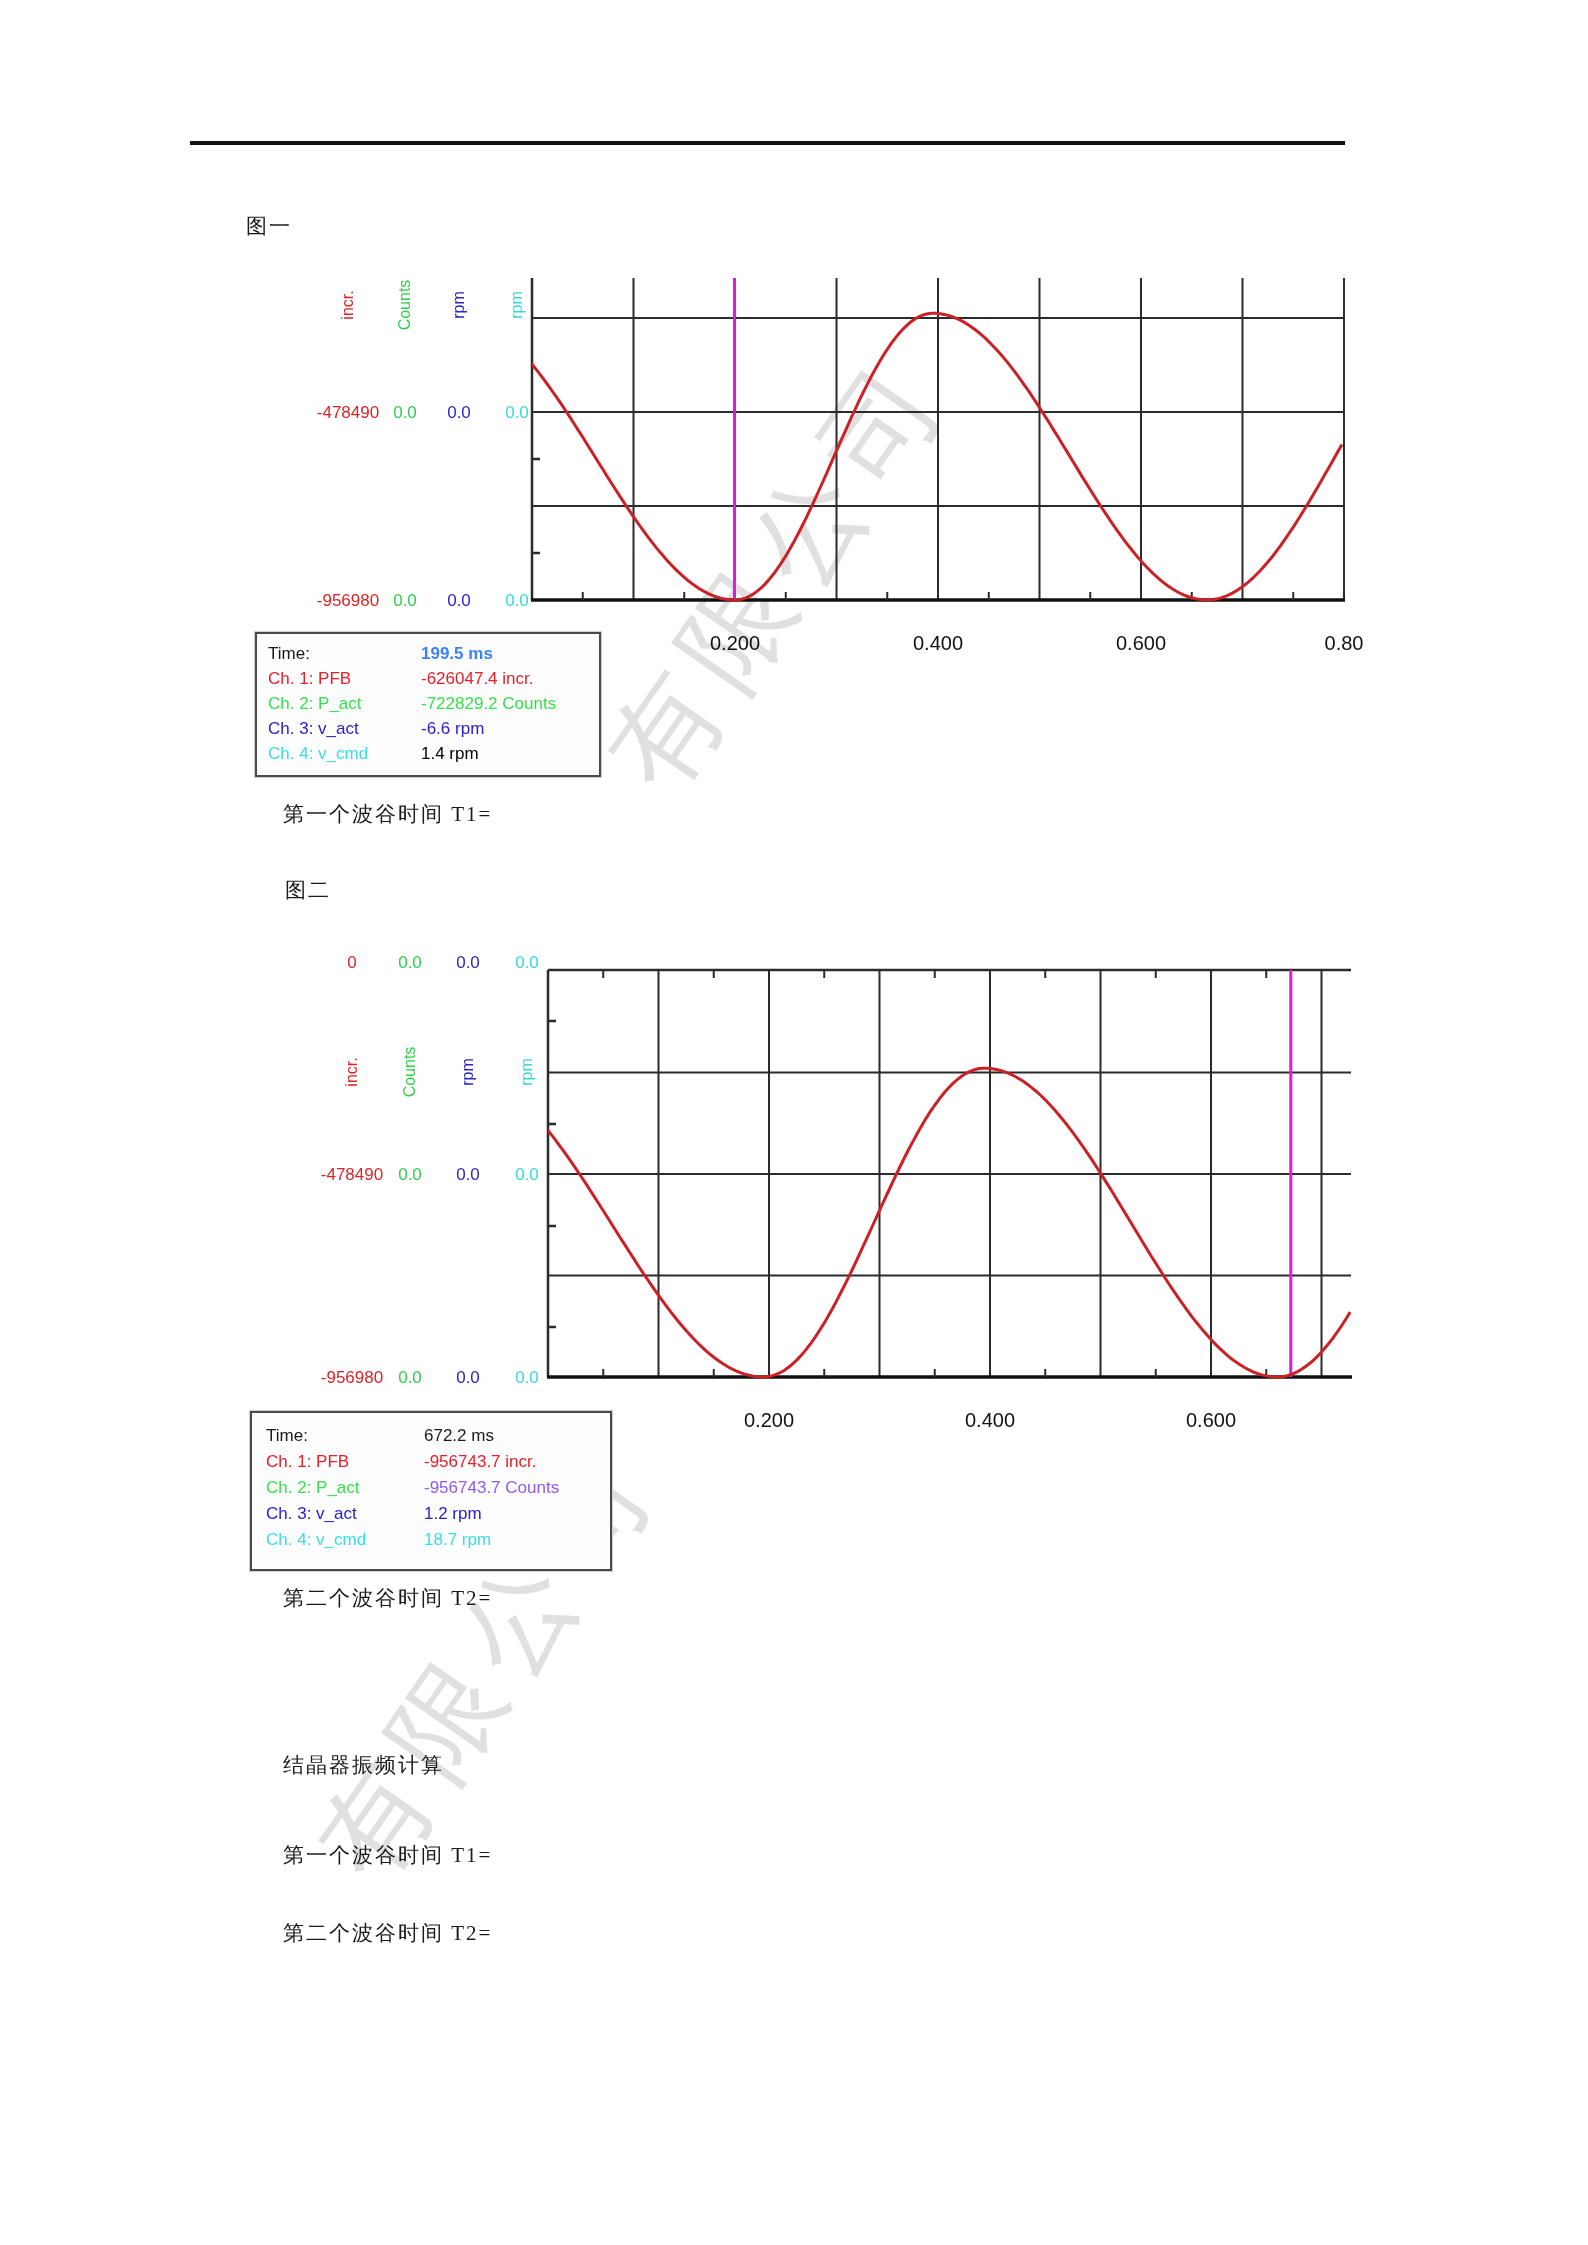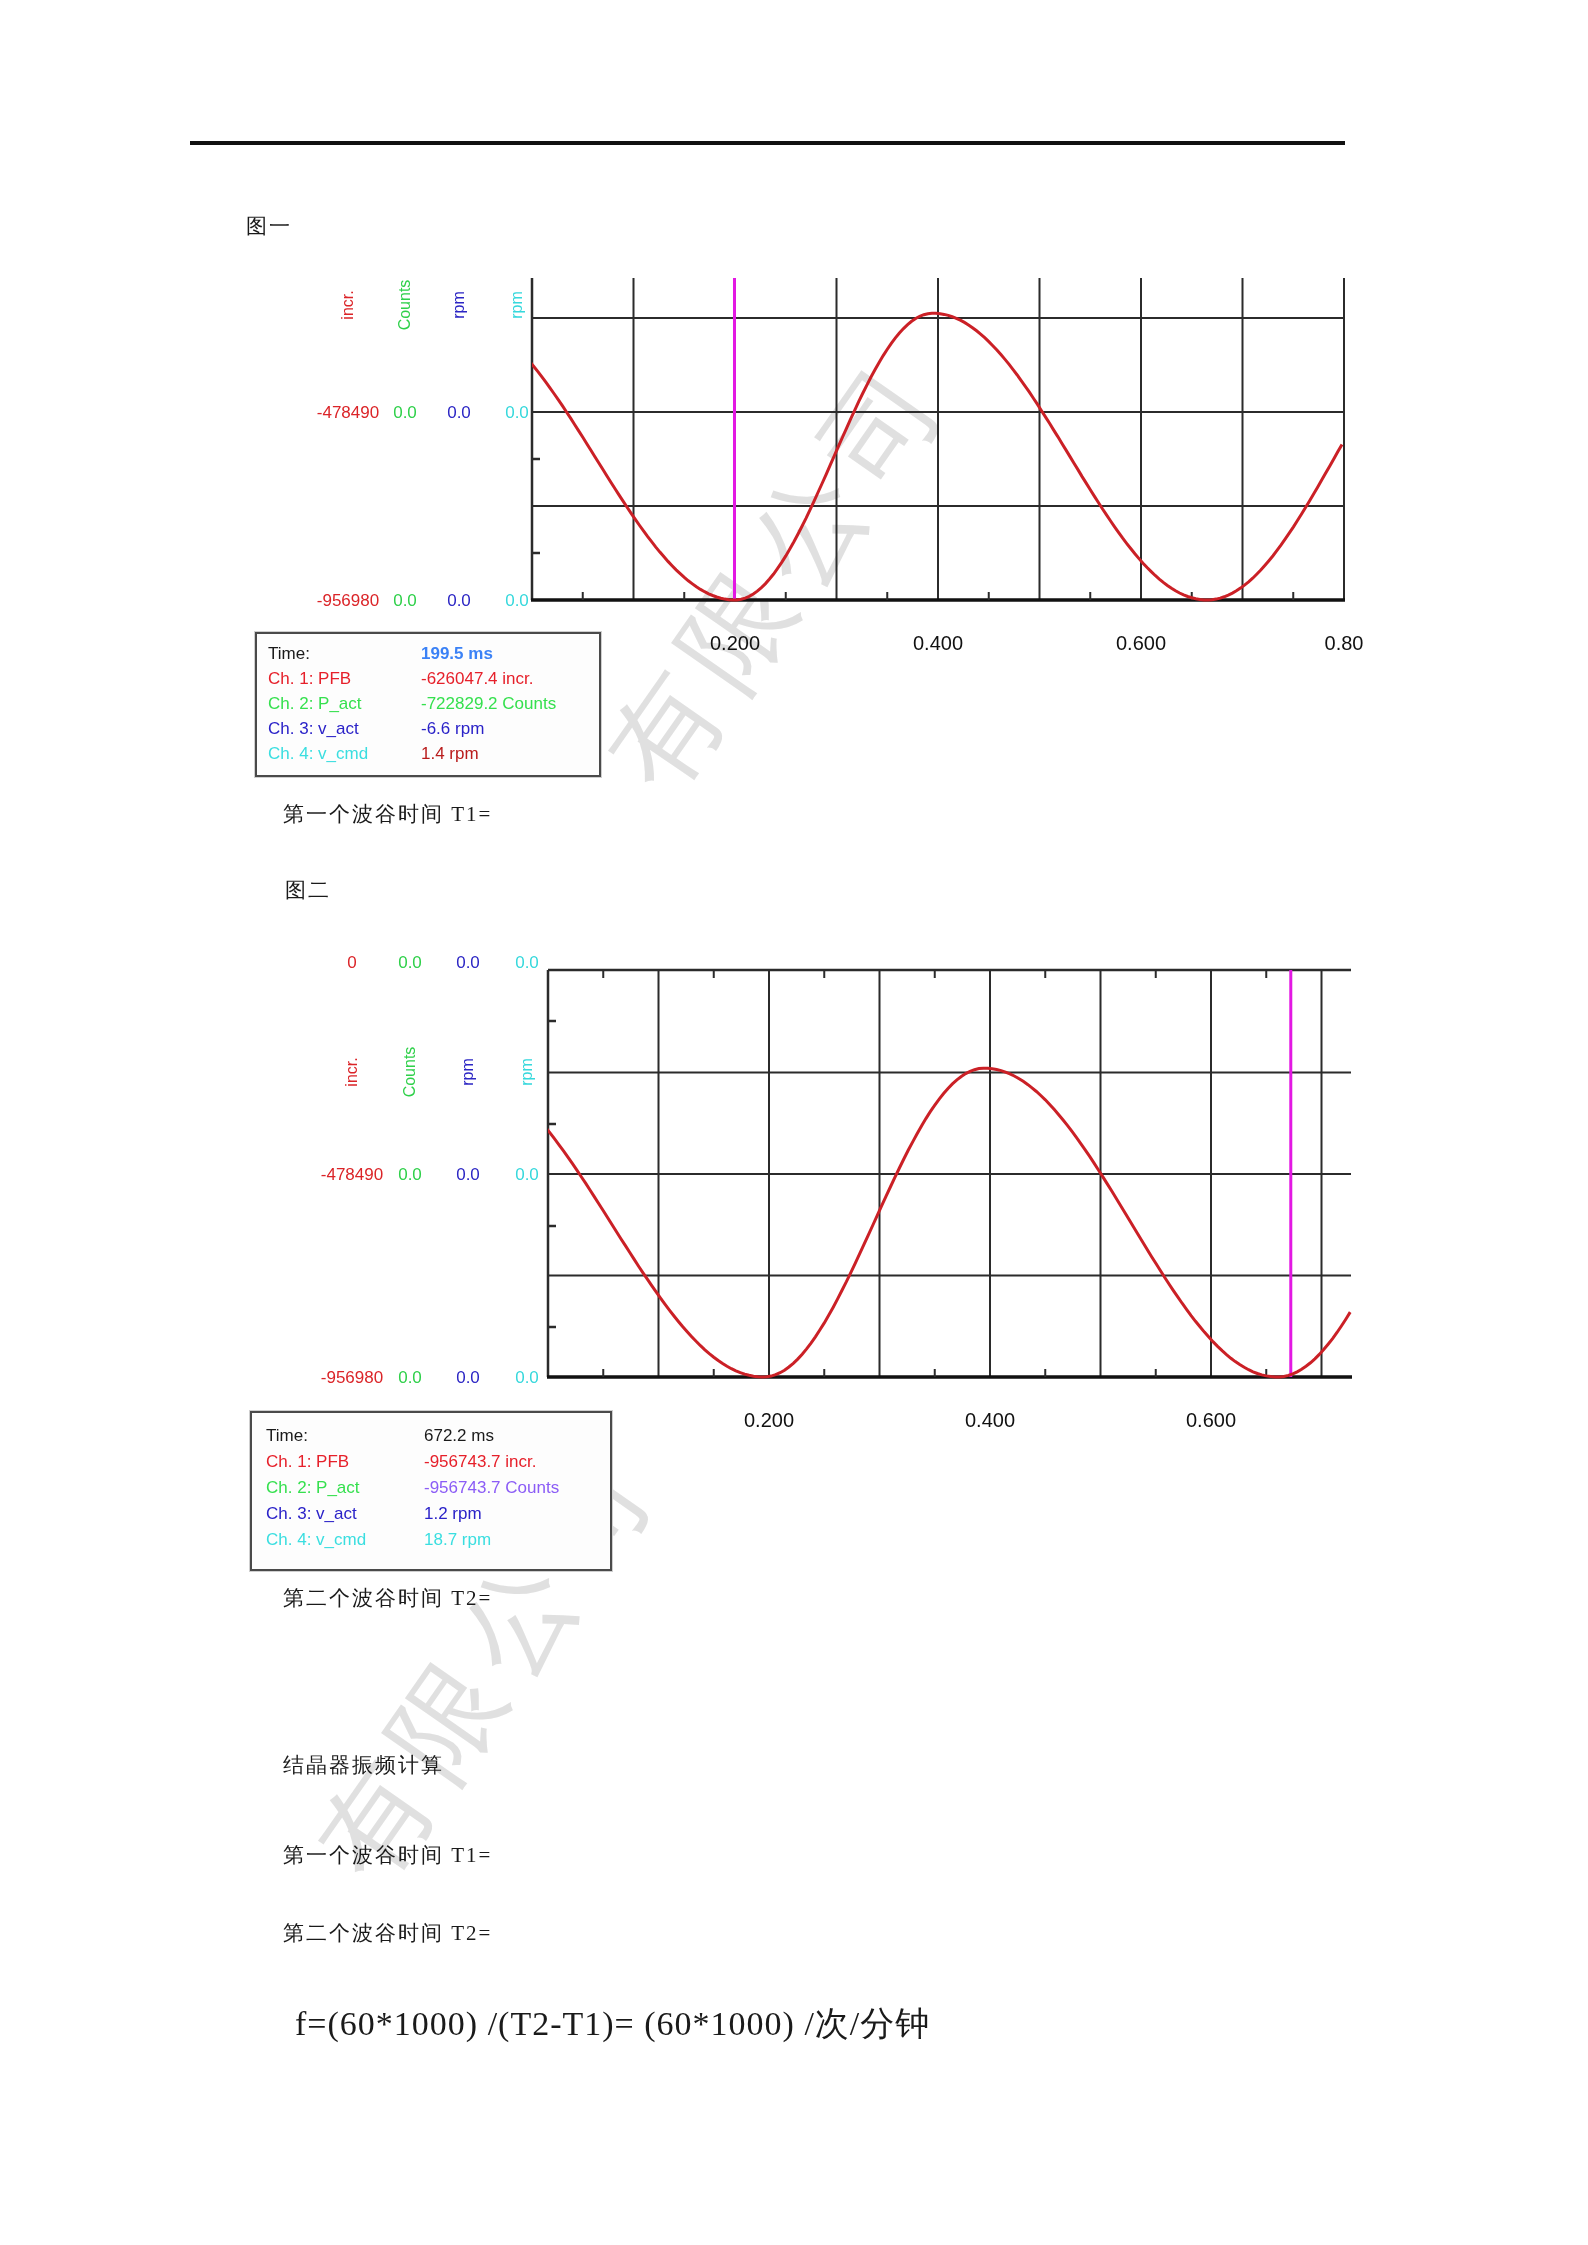--- a/index.html
+++ b/index.html
@@ -82,21 +82,21 @@
       <text x="410" y="305" fill="#2ed049" font-size="16" text-anchor="middle" font-family="&quot;Liberation Sans&quot;,&quot;DejaVu Sans&quot;,sans-serif" transform="rotate(-90 410 305)">Counts</text>
       <text x="464" y="305" fill="#2b25c4" font-size="16" text-anchor="middle" font-family="&quot;Liberation Sans&quot;,&quot;DejaVu Sans&quot;,sans-serif" transform="rotate(-90 464 305)">rpm</text>
       <text x="522" y="305" fill="#36d8dc" font-size="16" text-anchor="middle" font-family="&quot;Liberation Sans&quot;,&quot;DejaVu Sans&quot;,sans-serif" transform="rotate(-90 522 305)">rpm</text>
     </svg>
 
   <div class="abs legend" id="legend1">
     <div class="lr"><span class="ll" style="color: rgb(26, 26, 26);">Time:</span><span class="lv" style="color: #3b82f6; font-weight: bold;">199.5 ms</span></div>
     <div class="lr"><span class="ll" style="color: rgb(230, 32, 42);">Ch. 1: PFB</span><span class="lv" style="color: rgb(230, 32, 42);">-626047.4 incr.</span></div>
     <div class="lr"><span class="ll" style="color: rgb(53, 224, 78);">Ch. 2: P_act</span><span class="lv" style="color: rgb(53, 224, 78);">-722829.2 Counts</span></div>
     <div class="lr"><span class="ll" style="color: rgb(42, 34, 200);">Ch. 3: v_act</span><span class="lv" style="color: rgb(42, 34, 200);">-6.6 rpm</span></div>
-    <div class="lr"><span class="ll" style="color: rgb(58, 222, 224);">Ch. 4: v_cmd</span><span class="lv" style="color: #b91c1c;">1.4 rpm</span></div>
+    <div class="lr"><span class="ll" style="color: rgb(58, 222, 224);">Ch. 4: v_cmd</span><span class="lv" style="color: #000000;">1.4 rpm</span></div>
   </div>
 
   <div class="abs cn" style="left:283px;top:800px;">第一个波谷时间 T1=</div>
 
   <div class="abs cn" style="left:285px;top:876px;">图二</div>
 
   <svg class="abs chart-svg" id="chart2-svg" viewBox="0 0 1588 2245">
       <defs>
         <clipPath id="cp2">
           <rect x="548" y="966" width="806" height="413"></rect>
@@ -162,15 +162,14 @@
     <div class="lr"><span class="ll" style="color: rgb(53, 224, 78);">Ch. 2: P_act</span><span class="lv" style="color: #8b5cf6;">-956743.7 Counts</span></div>
     <div class="lr"><span class="ll" style="color: rgb(42, 34, 200);">Ch. 3: v_act</span><span class="lv" style="color: rgb(42, 34, 200);">1.2 rpm</span></div>
     <div class="lr"><span class="ll" style="color: rgb(58, 222, 224);">Ch. 4: v_cmd</span><span class="lv" style="color: rgb(58, 222, 224);">18.7 rpm</span></div>
   </div>
 
   <div class="abs cn" style="left:283px;top:1584px;">第二个波谷时间 T2=</div>
 
   <div class="abs cn" style="left:283px;top:1751px;">结晶器振频计算</div>
   <div class="abs cn" style="left:283px;top:1841px;">第一个波谷时间 T1=</div>
   <div class="abs cn" style="left:283px;top:1919px;">第二个波谷时间 T2=</div>
-  <div class="abs cn" style="left:295px;top:2001px;font-size:34px;letter-spacing:1px;">f=(60*1000) /(T2-T1)= (60*1000) /次/分钟</div>
 
 </div>
 
 </body></html>

